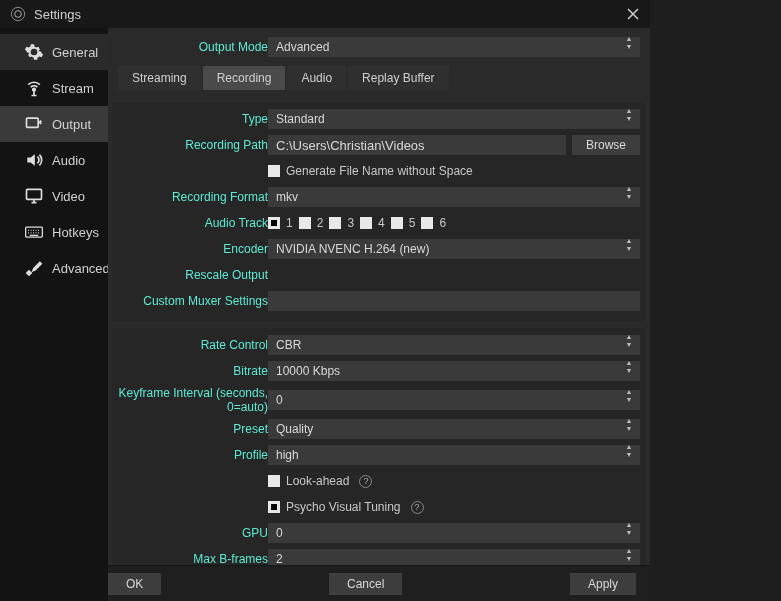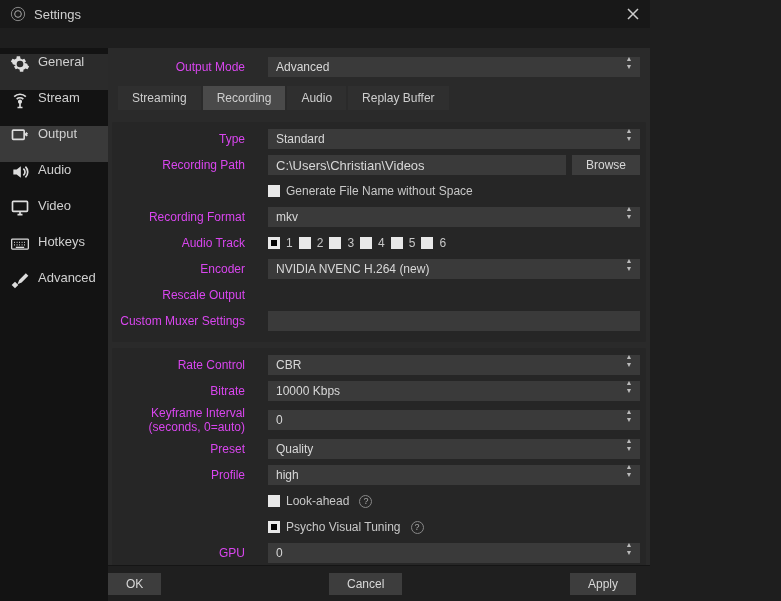--- a/index.html
+++ b/index.html
@@ -1,37 +1,37 @@
 <!DOCTYPE html>
 <html><head>
 <meta charset="utf-8">
 <style>
   * { box-sizing: border-box; margin: 0; padding: 0; font-family: "Segoe UI", Arial, sans-serif; }
   body { background: #1e1e1e; color: #c8c8c8; font-size: 12px; width: 781px; height: 601px; overflow: hidden; }
-  .window { width: 650px; height: 601px; background: #1e1e1e; display: flex; flex-direction: column; gap: 20px; }
+  .window { width: 650px; height: 601px; background: #1e1e1e; display: flex; flex-direction: column; }
 
   .titlebar { height: 28px; background: #181818; display: flex; align-items: center; padding: 0 10px; }
   .titlebar .app-icon { width: 16px; height: 16px; margin-right: 8px; }
   .titlebar .title { flex: 1; font-size: 13px; color: #d0d0d0; }
   .titlebar .close { width: 14px; height: 14px; }
 
   .body { flex: 1; display: flex; overflow: hidden; }
 
   .sidebar { width: 108px; background: #131313; padding-top: 6px; }
-  .side-item { display: flex; height: 36px; padding-left: 10px; cursor: pointer; gap: 8px; }
+  .side-item { display: flex; align-items: center; height: 36px; padding-left: 24px; cursor: pointer; gap: 8px; }
   .side-item.selected { background: #2b2b2b; }
   .side-item.subsel { background: #3a3a3a; }
   .side-item .ico { width: 20px; height: 20px; display: flex; align-items: center; justify-content: center; }
   .side-item .lbl { font-size: 13px; color: #d0d0d0; }
 
   .main { flex: 1; display: flex; flex-direction: column; background: #2a2a2a; }
 
   .form-area { flex: 1; overflow-y: auto; padding: 8px 10px; }
   .row { display: flex; align-items: center; min-height: 22px; margin-bottom: 4px; }
-  .row .lbl-col { width: 150px; text-align: right; padding-right: 23px; color: #d946ef; font-size: 12px; }
+  .row .lbl-col { width: 150px; text-align: right; padding-right: 0; color: #5eead4; font-size: 12px; }
   .row .ctl-col { flex: 1; display: flex; align-items: center; gap: 6px; }
 
   .tabs { display: flex; gap: 2px; margin: 4px 0 8px 0; }
   .tab { padding: 5px 14px; background: #2f2f2f; color: #cfcfcf; cursor: pointer; font-size: 12px; }
   .tab.active { background: #4a4a4a; }
 
   .select, .text-input, .spin {
     flex: 1; background: #3a3a3a; border: none; color: #d8d8d8; height: 20px;
     padding: 0 8px; font-size: 12px; display: flex; align-items: center; position: relative;
   }

